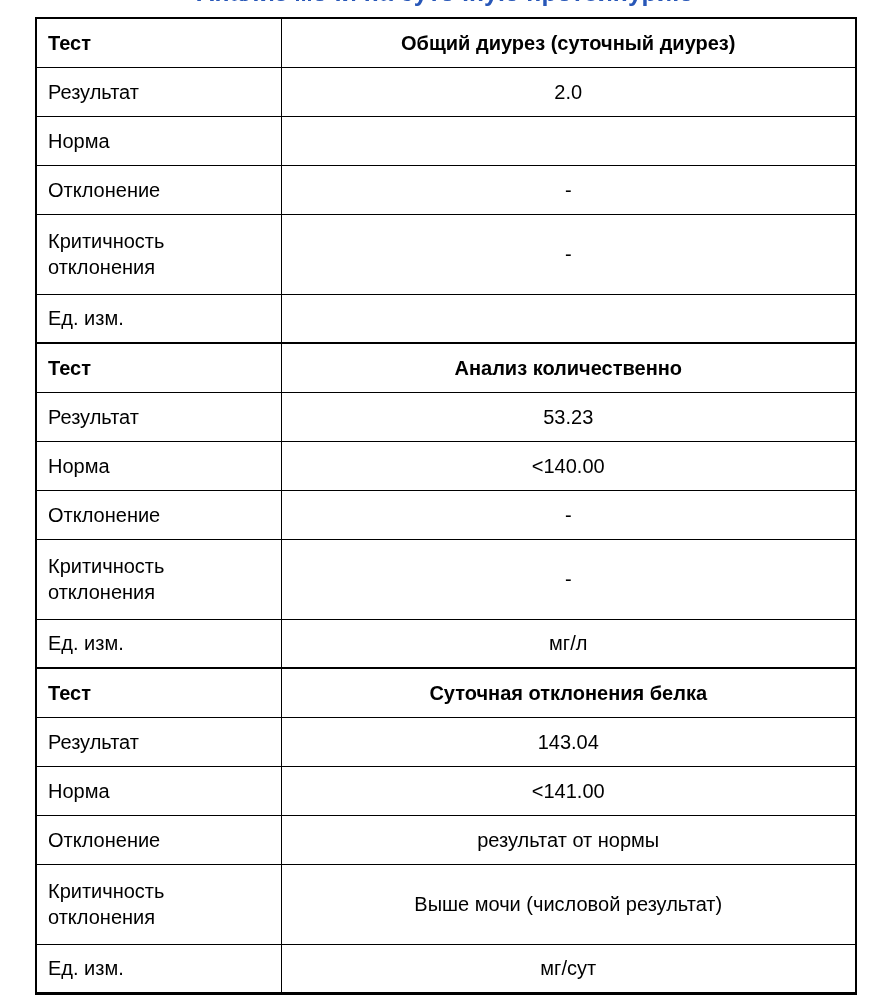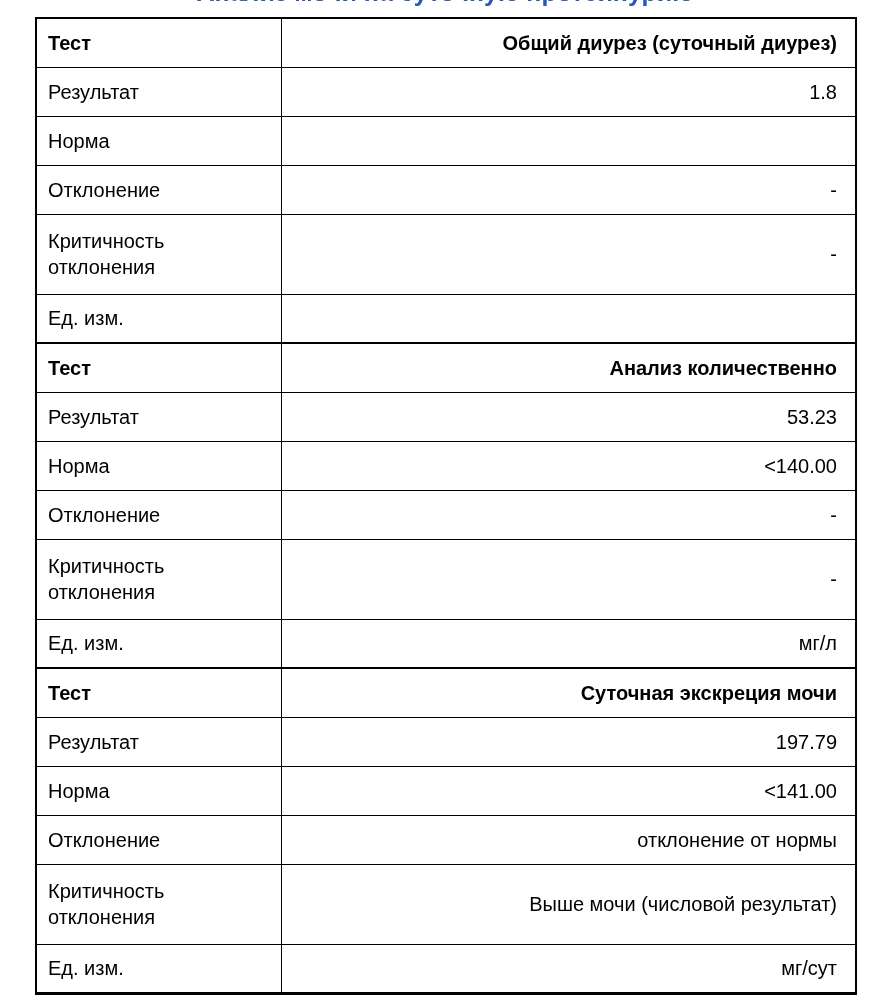--- a/index.html
+++ b/index.html
@@ -51,21 +51,21 @@
     line-height: 1.3;
     vertical-align: middle;
     color: #000;
     background: #fff;
   }
   td.label {
     text-align: left;
     padding: 6px 30px 6px 11px;
   }
   td.value {
-    text-align: right;
+    text-align: center;
     padding: 6px 18px;
   }
   tr { height: 49px; }
   tr.tall { height: 80px; }
   tr.section td {
     font-weight: bold;
     border-top: 2px solid #000;
   }
 </style>
 </head>
@@ -82,21 +82,21 @@
         <col class="c-label">
         <col class="c-value">
       </colgroup>
     <tbody>
       <tr class="section">
         <td class="label">Тест</td>
         <td class="value">Общий диурез (суточный диурез)</td>
       </tr>
       <tr>
         <td class="label">Результат</td>
-        <td class="value">1.8</td>
+        <td class="value">2.0</td>
       </tr>
       <tr>
         <td class="label">Норма</td>
         <td class="value"></td>
       </tr>
       <tr>
         <td class="label">Отклонение</td>
         <td class="value">-</td>
       </tr>
       <tr class="tall">
@@ -128,33 +128,33 @@
         <td class="label">Критичность отклонения</td>
         <td class="value">-</td>
       </tr>
       <tr>
         <td class="label">Ед. изм.</td>
         <td class="value">мг/л</td>
       </tr>
 
       <tr class="section">
         <td class="label">Тест</td>
-        <td class="value">Суточная экскреция мочи</td>
+        <td class="value">Суточная отклонения белка</td>
       </tr>
       <tr>
         <td class="label">Результат</td>
-        <td class="value">197.79</td>
+        <td class="value">143.04</td>
       </tr>
       <tr>
         <td class="label">Норма</td>
         <td class="value">&lt;141.00</td>
       </tr>
       <tr>
         <td class="label">Отклонение</td>
-        <td class="value">отклонение от нормы</td>
+        <td class="value">результат от нормы</td>
       </tr>
       <tr class="tall">
         <td class="label">Критичность отклонения</td>
         <td class="value">Выше мочи (числовой результат)</td>
       </tr>
       <tr>
         <td class="label">Ед. изм.</td>
         <td class="value">мг/сут</td>
       </tr>
     </tbody>

